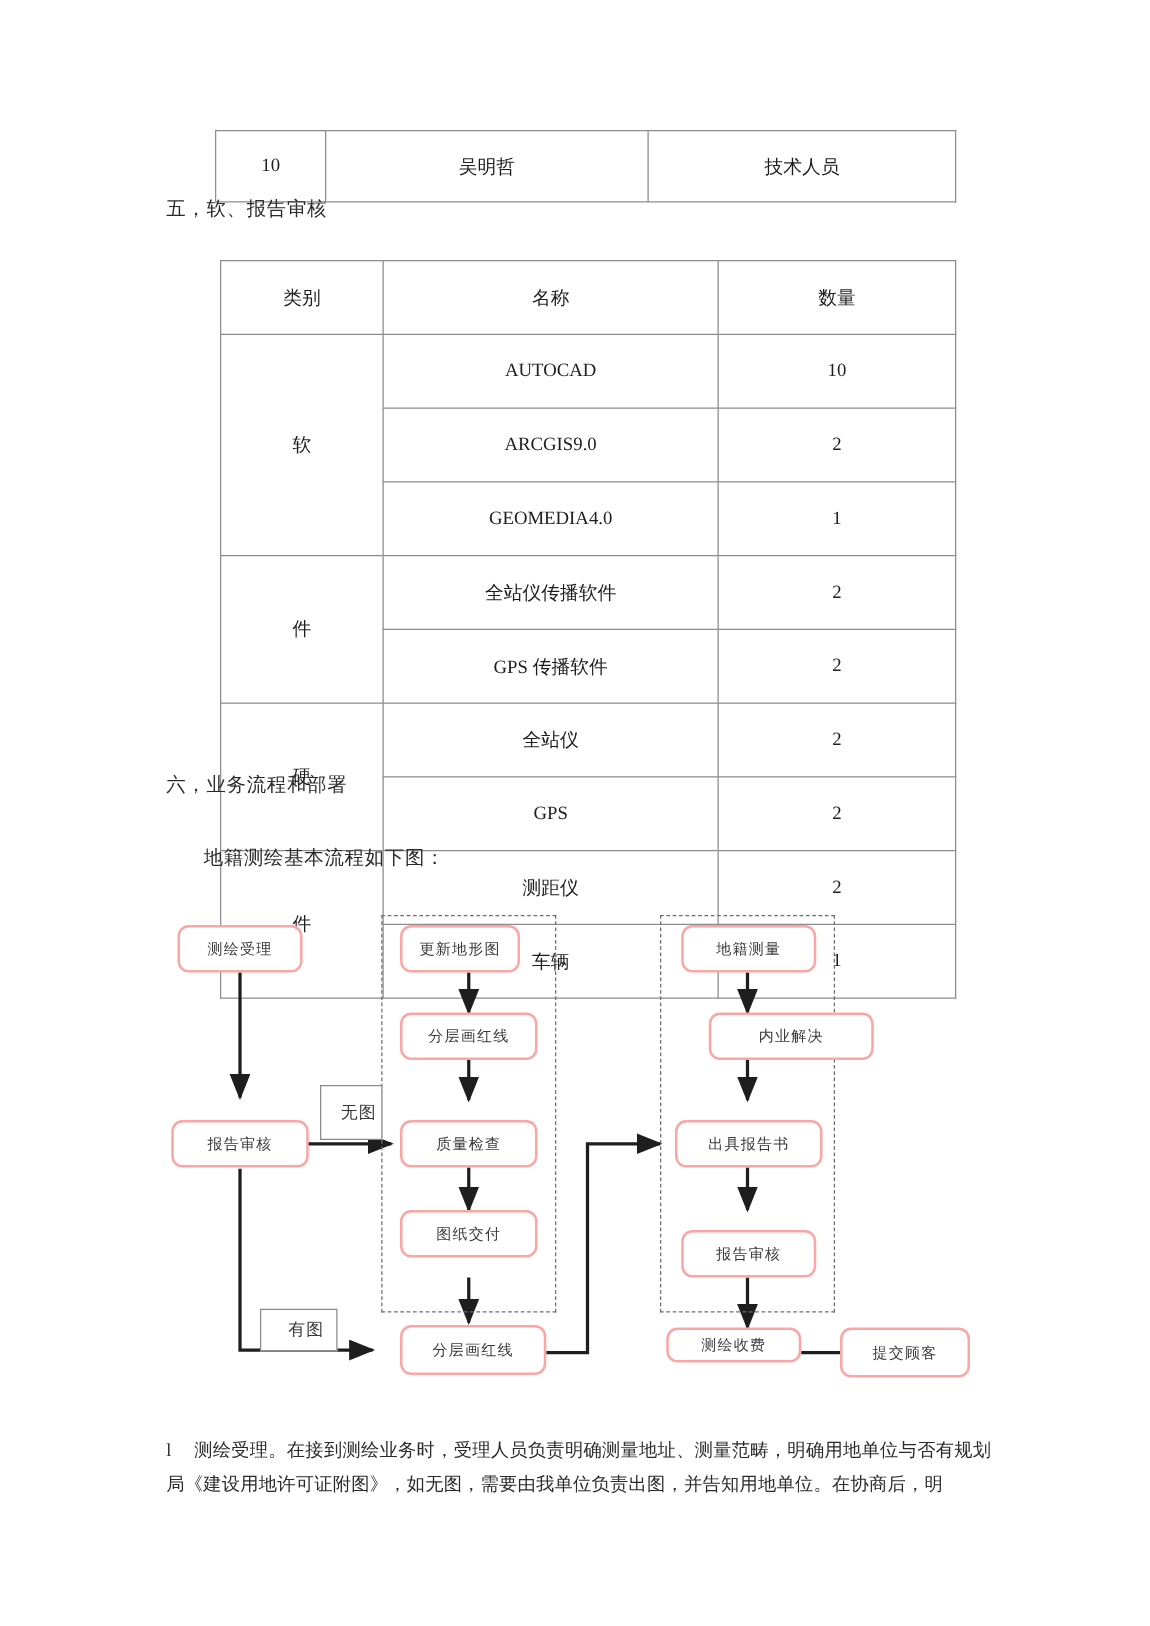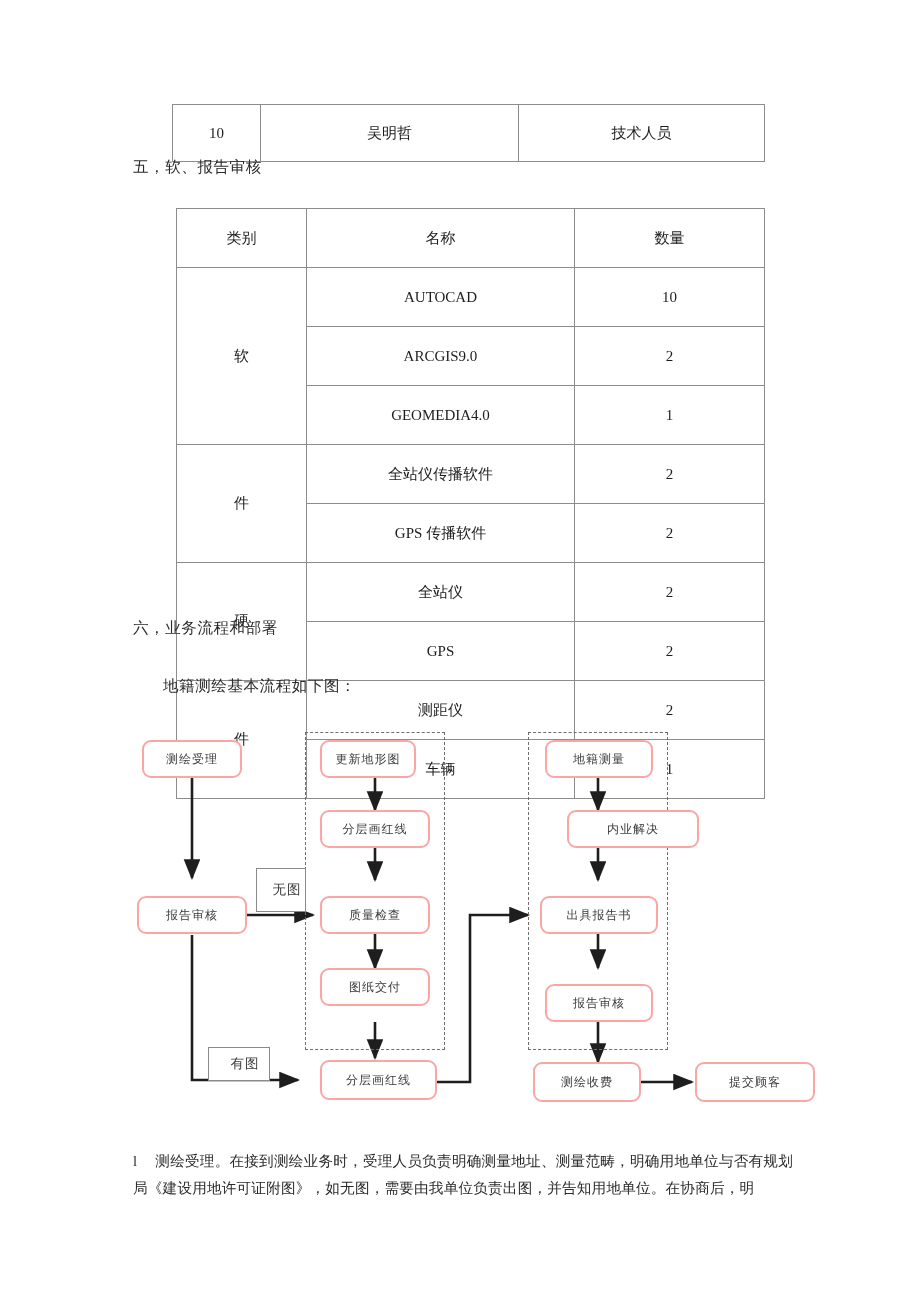--- a/index.html
+++ b/index.html
@@ -254,21 +254,21 @@
     <div class="node" style="left:320px; top:100px; width:110px; height:38px;">分层画红线</div>
     <div class="node" style="left:320px; top:186px; width:110px; height:38px;">质量检查</div>
     <div class="node" style="left:320px; top:258px; width:110px; height:38px;">图纸交付</div>
     <div class="node" style="left:320px; top:350px; width:117px; height:40px;">分层画红线</div>
 
     <div class="node" style="left:545px; top:30px; width:108px; height:38px;">地籍测量</div>
     <div class="node" style="left:567px; top:100px; width:132px; height:38px;">内业解决</div>
     <div class="node" style="left:540px; top:186px; width:118px; height:38px;">出具报告书</div>
     <div class="node" style="left:545px; top:258px; width:108px; height:38px;margin-top:16px;">报告审核</div>
 
-    <div class="node" style="left:533px; top:352px; width:108px; height:40px;">测绘收费</div>
-    <div class="node" style="left:695px; top:352px; width:120px; height:40px;">提交顾客</div>
+    <div class="node" style="left:533px; top:352px; width:108px; height:28px;">测绘收费</div>
+    <div class="node" style="left:672px; top:352px; width:104px; height:40px;">提交顾客</div>
   </div>
 
   <div class="body-par">
     <span>l</span><span class="indent"></span><span>测绘受理。在接到测绘业务时，受理人员负责明确测量地址、测量范畴，明确用地单位与否有规划局《建设用地许可证附图》，如无图，需要由我单位负责出图，并告知用地单位。在协商后，明</span>
   </div>
 
 </div>
 
 </body></html>

